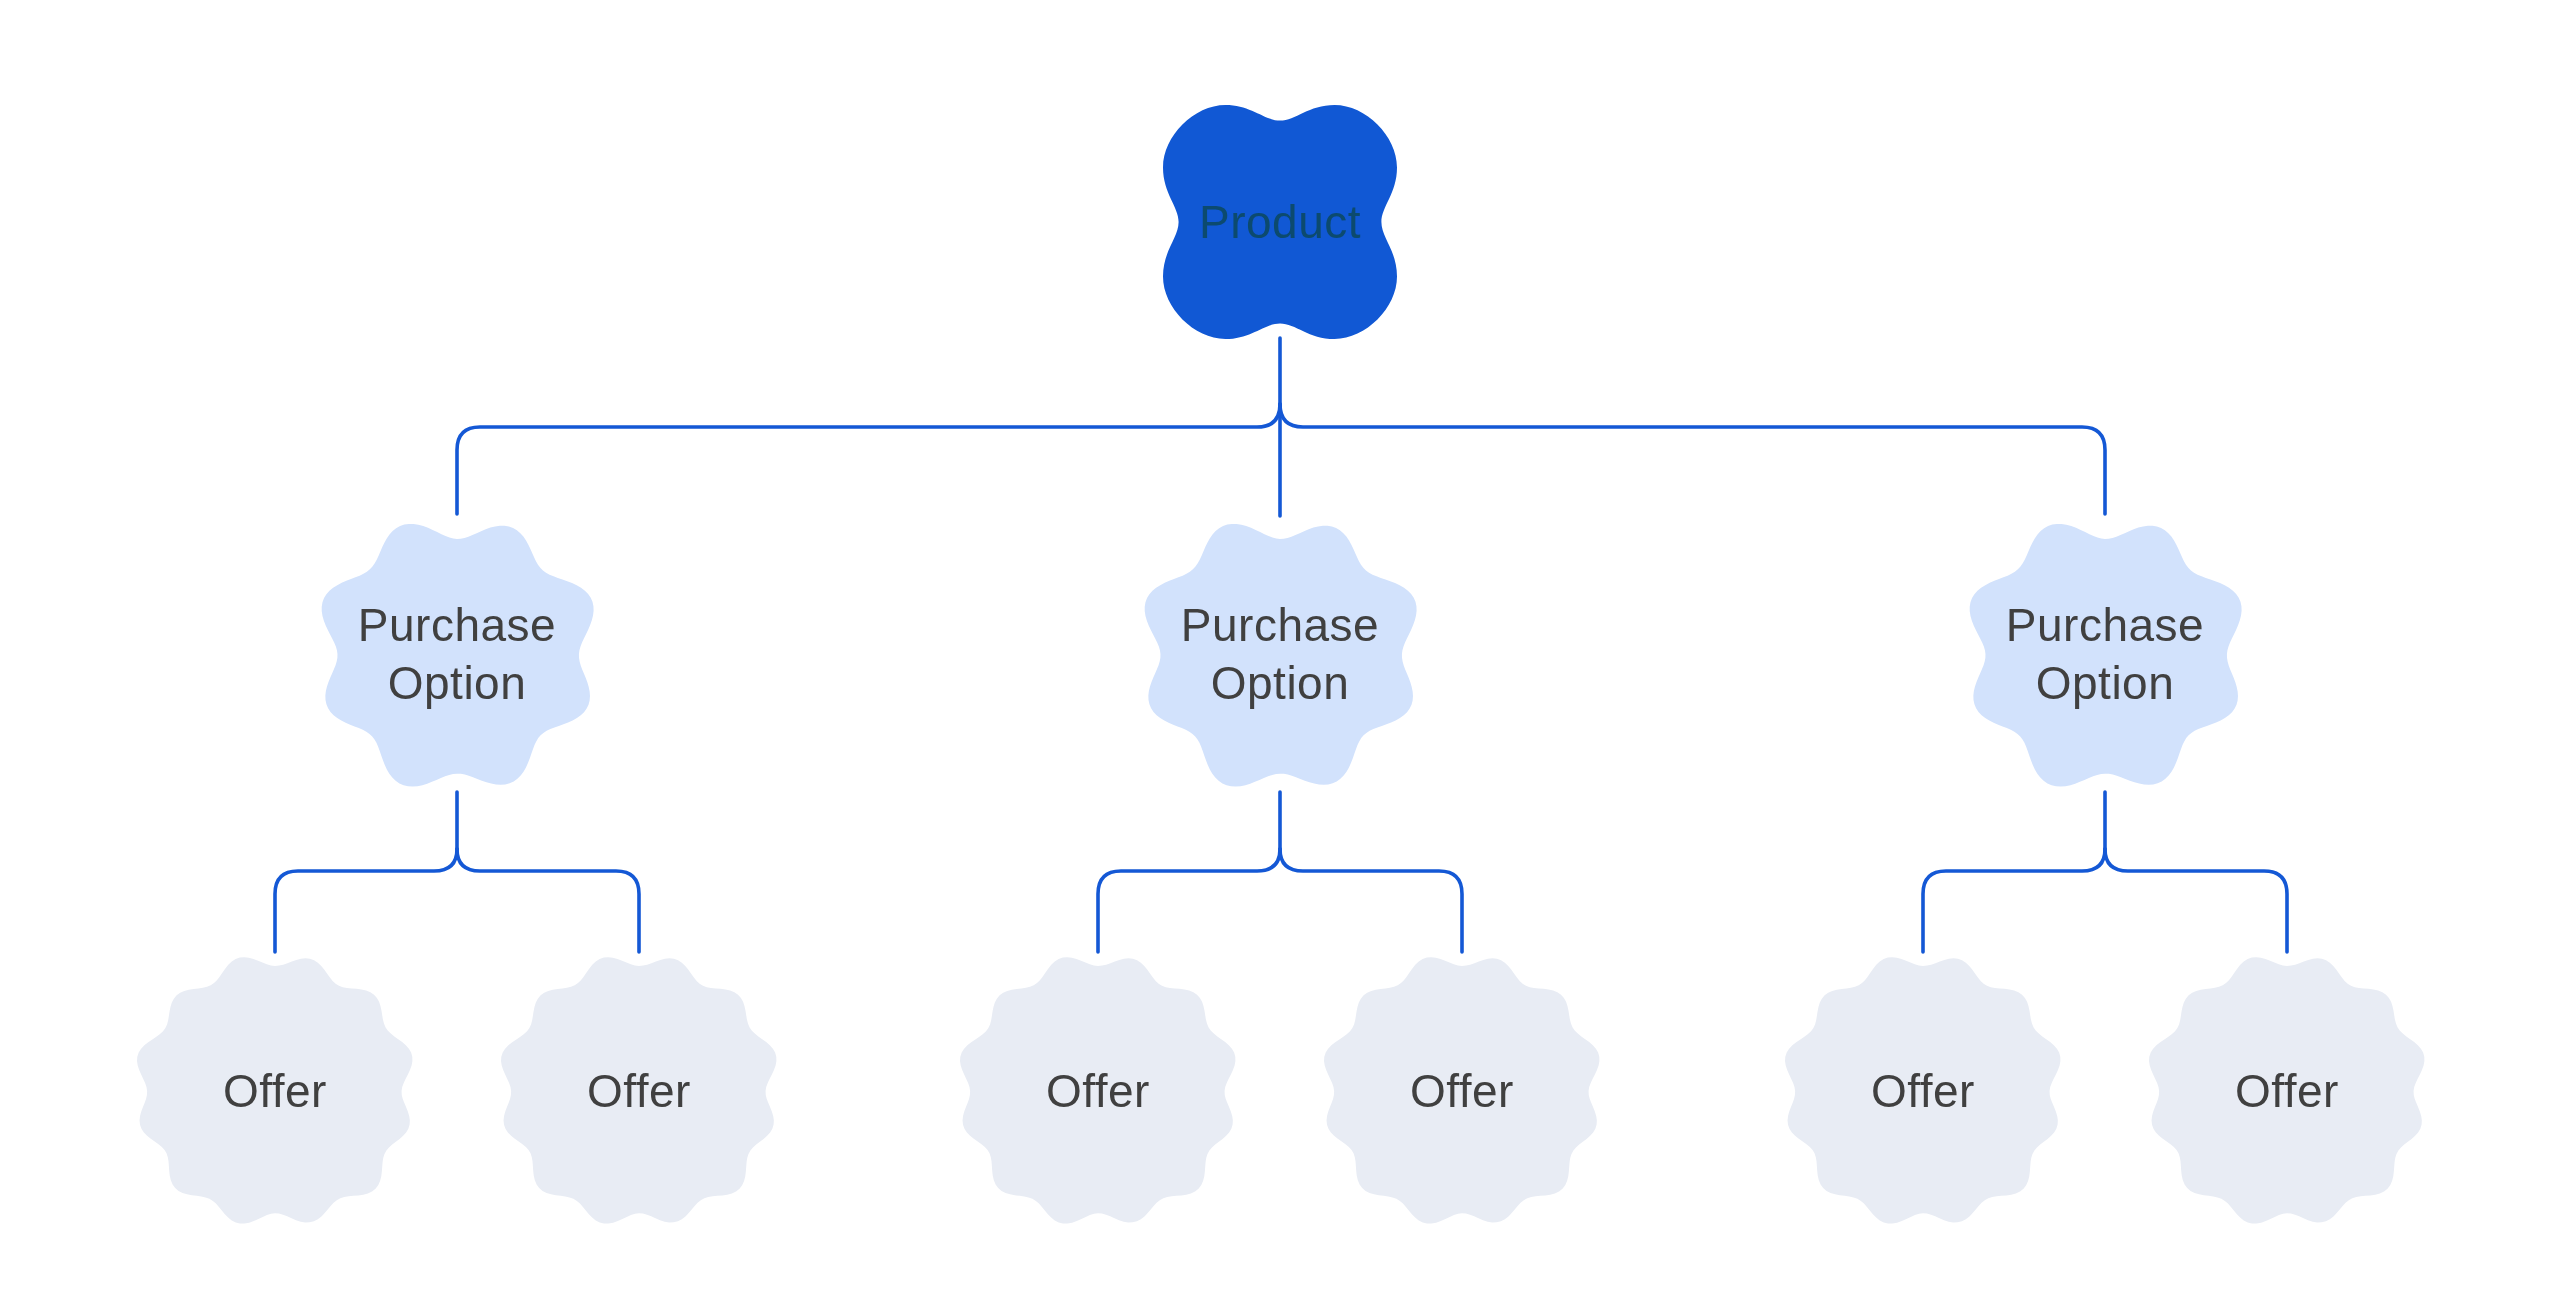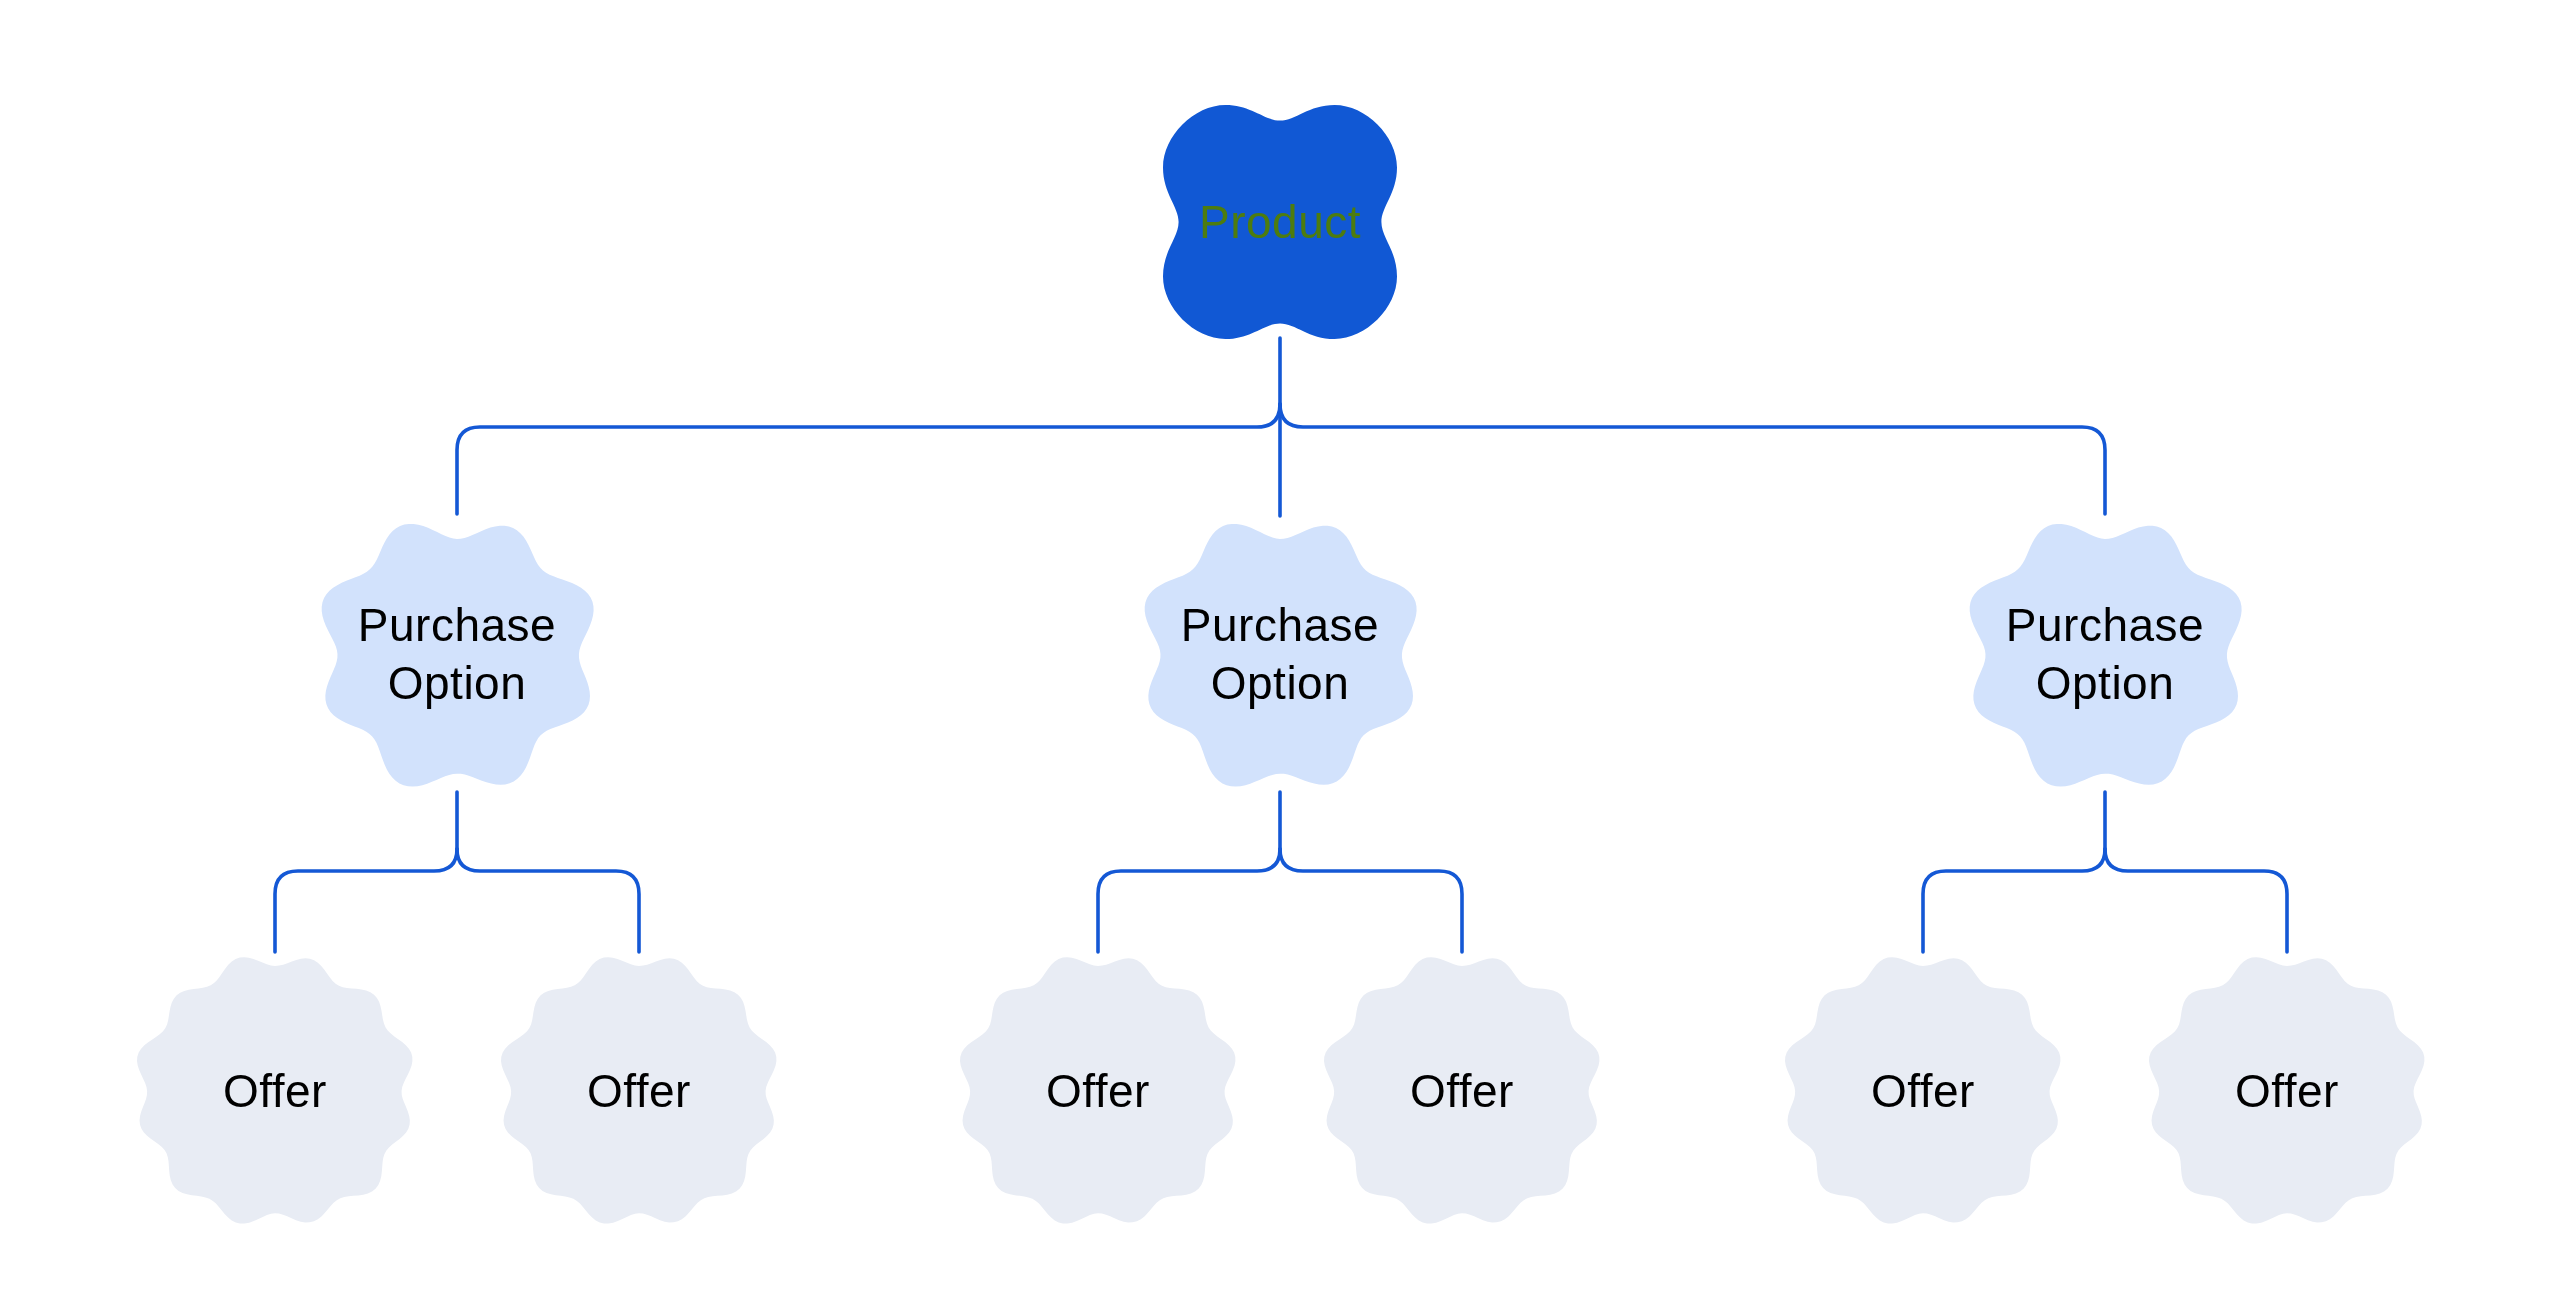--- a/index.html
+++ b/index.html
@@ -42,25 +42,25 @@
     height: 100%;
   }
   .node .label {
     position: relative;
     z-index: 2;
     text-align: center;
     font-size: 46px;
     font-weight: 500;
     line-height: 58px;
     letter-spacing: 0.5px;
-    color: #000000;
+    color: #404040;
     width: 210px;
   }
   .node-product .blob path { fill: #1158d4; }
-  .node-product .label { color: #4d7c0f; width: 230px; }
+  .node-product .label { color: #0c4a6e; width: 230px; }
   .node-purchase .blob path { fill: #d2e2fc; }
   .node-offer .blob path { fill: #e8ecf4; }
 
   .node-product  { left: 1150px; top:  92px; width: 260px; height: 260px; }
   .node-po-1     { left:  312px; top: 513px; width: 290px; height: 282px; }
   .node-po-2     { left: 1135px; top: 513px; width: 290px; height: 282px; }
   .node-po-3     { left: 1960px; top: 513px; width: 290px; height: 282px; }
   .node-offer-1  { left:  131px; top: 951px; width: 288px; height: 280px; }
   .node-offer-2  { left:  495px; top: 951px; width: 288px; height: 280px; }
   .node-offer-3  { left:  954px; top: 951px; width: 288px; height: 280px; }

